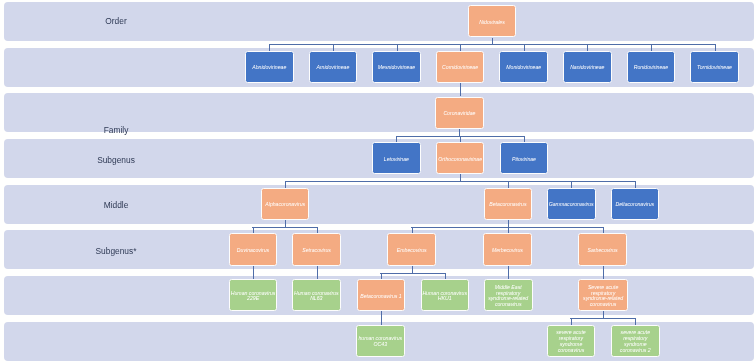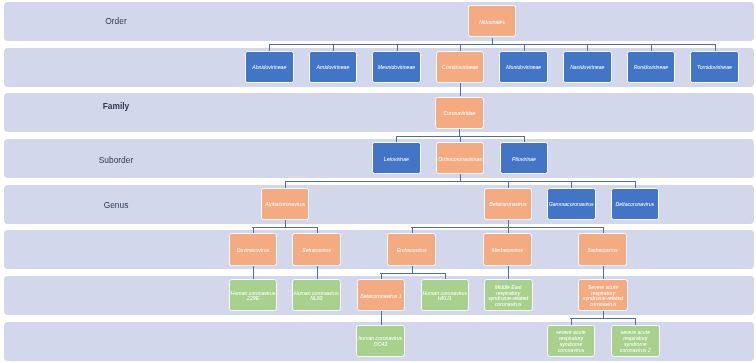--- a/index.html
+++ b/index.html
@@ -20,26 +20,27 @@
   .ln{position:absolute;background:#4f6da8;}
 </style>
 </head>
 <body>
 
 <div id="stage">
     <div class="band" style="top: 2.2px; height: 38.6px; background: rgb(210, 215, 235);"></div>
     <div class="band-label" style="left: 66px; width: 100px; top: 1.6px; height: 38.6px; color: rgb(47, 58, 85);">Order</div>
     <div class="band" style="top: 47.8px; height: 38.8px; background: rgb(210, 215, 235);"></div>
     <div class="band" style="top: 93.4px; height: 38.8px; background: rgb(210, 215, 235);"></div>
-    <div class="band-label" style="left: 66px; width: 100px; top: 87px; height: 38.8px; color: rgb(47, 58, 85); font-weight: bold;">Family</div>
+    <div class="band-label" style="left: 66px; width: 100px; top: 111px; height: 38.8px; color: rgb(47, 58, 85);">Family</div>
     <div class="band" style="top: 139px; height: 39px; background: rgb(210, 215, 235);"></div>
-    <div class="band-label" style="left: 66px; width: 100px; top: 140.3px; height: 39px; color: rgb(47, 58, 85);">Suborder</div>
+    <div class="band-label" style="left: 66px; width: 100px; top: 140.3px; height: 39px; color: rgb(47, 58, 85);">Subgenus</div>
     <div class="band" style="top: 184.7px; height: 38.9px; background: rgb(210, 215, 235);"></div>
-    <div class="band-label" style="left: 66px; width: 100px; top: 185.7px; height: 38.9px; color: rgb(47, 58, 85);">Genus</div>
+    <div class="band-label" style="left: 66px; width: 100px; top: 185.7px; height: 38.9px; color: rgb(47, 58, 85);">Middle</div>
     <div class="band" style="top: 230.3px; height: 38.8px; background: rgb(210, 215, 235);"></div>
+    <div class="band-label" style="left: 66px; width: 100px; top: 231.5px; height: 38.8px; color: rgb(47, 58, 85);">Subgenus*</div>
     <div class="band" style="top: 275.9px; height: 39px; background: rgb(210, 215, 235);"></div>
     <div class="band" style="top: 321.5px; height: 39px; background: rgb(210, 215, 235);"></div>
     <div class="ln" style="left: 491.5px; top: 37.5px; width: 1px; height: 6.8px; background: rgb(79, 109, 168);"></div>
     <div class="ln" style="left: 268.7px; top: 43.5px; width: 446.4px; height: 1px; background: rgb(79, 109, 168);"></div>
     <div class="ln" style="left: 268.5px; top: 44.3px; width: 1px; height: 6.6px; background: rgb(79, 109, 168);"></div>
     <div class="ln" style="left: 332.5px; top: 44.3px; width: 1px; height: 6.6px; background: rgb(79, 109, 168);"></div>
     <div class="ln" style="left: 396.5px; top: 44.3px; width: 1px; height: 6.6px; background: rgb(79, 109, 168);"></div>
     <div class="ln" style="left: 459.5px; top: 44.3px; width: 1px; height: 6.6px; background: rgb(79, 109, 168);"></div>
     <div class="ln" style="left: 523.5px; top: 44.3px; width: 1px; height: 6.6px; background: rgb(79, 109, 168);"></div>
     <div class="ln" style="left: 586.5px; top: 44.3px; width: 1px; height: 6.6px; background: rgb(79, 109, 168);"></div>

